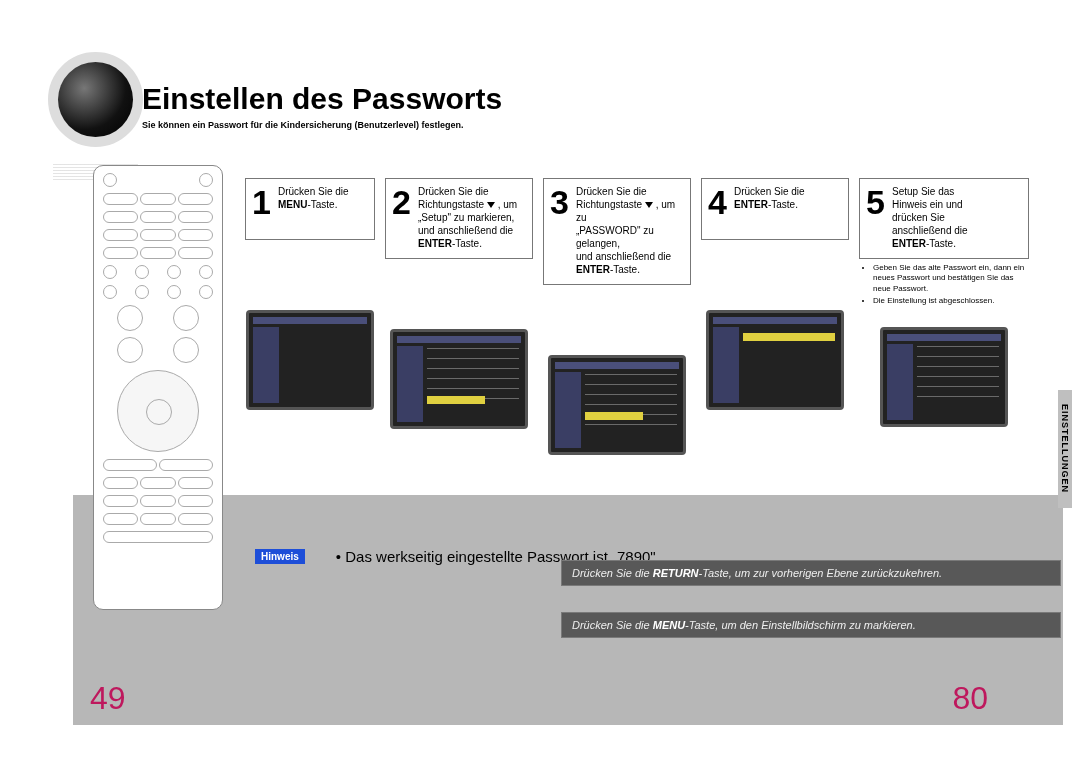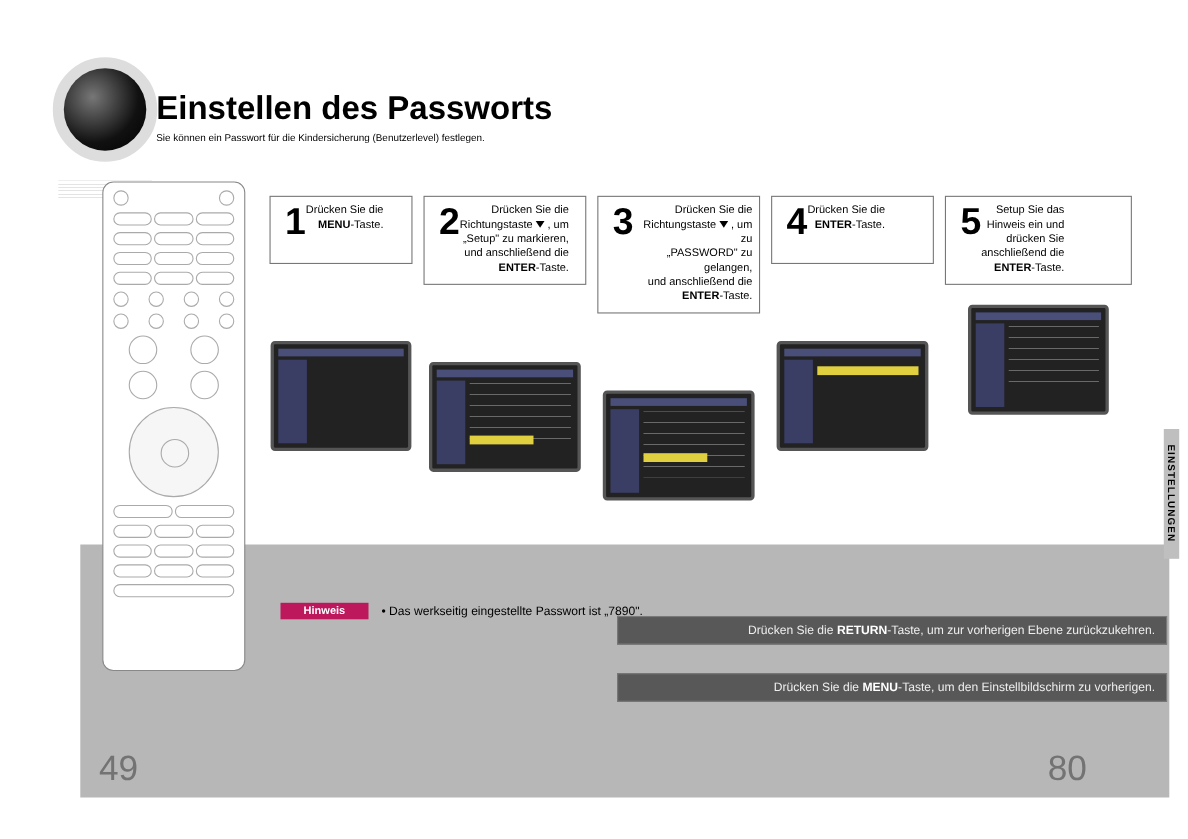--- a/index.html
+++ b/index.html
@@ -9,21 +9,20 @@
     height: 763px;
     background: #fff;
     font-family: Arial, Helvetica, sans-serif;
     color: #000;
     overflow: hidden;
   }
   .page {
     position: relative;
     width: 1080px;
     height: 763px;
-    text-align: right;
   }
   
   .bg-slab {
     position: absolute;
     left: 73px;
     top: 495px;
     width: 990px;
     height: 230px;
     background: #b7b7b7;
   }
@@ -62,20 +61,21 @@
     left: 142px;
     top: 82px;
     font-size: 30px;
     font-weight: bold;
   }
   .subtitle {
     position: absolute;
     left: 142px;
     top: 120px;
     font-size: 9px;
+    font-weight: bold;
   }
   
   .remote {
     position: absolute;
     left: 93px;
     top: 165px;
     width: 130px;
     height: 445px;
     background: #fff;
     border: 1px solid #888;
@@ -229,46 +229,47 @@
   
   .hinweis {
     position: absolute;
     left: 255px;
     top: 548px;
     display: flex;
     align-items: center;
     gap: 12px;
   }
   .hinweis .tag {
-    background: #be185d;
+    background: #1d4ed8;
     color: #fff;
     font-size: 10px;
     font-weight: bold;
-    padding: 2px 21px;
-  }
-  .hinweis .txt { font-size: 11px; }
+    padding: 2px 6px;
+  }
+  .hinweis .txt { font-size: 15px; margin-left: 19px; }
   .dark-note {
     position: absolute;
     left: 561px;
     width: 500px;
     background: #585858;
     border: 1px solid #797979;
     color: #eee;
     font-size: 11px;
     padding: 6px 10px;
     box-sizing: border-box;
+    font-style: italic;
   }
   .dark-note b { color: #fff; font-weight: bold; }
   .dn1 { top: 560px; }
   .dn2 { top: 612px; }
   .page-left, .page-right {
     position: absolute;
     top: 680px;
     font-size: 32px;
-    color: #737373;
+    color: #be185d;
   }
   .page-left { left: 90px; }
   .page-right { right: 92px; }
   .arrow-down {
     display: inline-block;
     width: 0; height: 0;
     border-left: 4px solid transparent;
     border-right: 4px solid transparent;
     border-top: 6px solid #000;
     vertical-align: middle;
@@ -441,20 +442,24 @@
       <div class="head">
         <div class="num">5</div>
         <div class="txt">
           <span>Setup Sie das</span><br>
           <span>Hinweis ein und</span><br>
           <span>drücken Sie</span><br>
           <span>anschließend die</span><br>
           <b>ENTER</b><span>-Taste.</span>
         </div>
       </div>
+      <ul class="under" style="padding-left:14px;margin:4px 0 0 0;">
+        <li>Geben Sie das alte Passwort ein, dann ein neues Passwort und bestätigen Sie das neue Passwort.</li>
+        <li>Die Einstellung ist abgeschlossen.</li>
+      </ul>
       <div class="shot-wrap" style="margin-top:18px;">
         <div class="shot">
           <div class="bar top"></div>
             <div class="side"></div>
             <div class="lines"></div>
         </div>
       </div>
     </div>
 
   </div>
@@ -465,19 +470,19 @@
 
   <div class="hinweis">
     <div class="tag">Hinweis</div>
     <div class="txt">• <span>Das werkseitig eingestellte Passwort ist „7890".</span></div>
   </div>
 
   <div class="dark-note dn1">
     <span>Drücken Sie die </span><b>RETURN</b><span>-Taste, um zur vorherigen Ebene zurückzukehren.</span>
   </div>
   <div class="dark-note dn2">
-    <span>Drücken Sie die </span><b>MENU</b><span>-Taste, um den Einstellbildschirm zu vorherigen.</span>
+    <span>Drücken Sie die </span><b>MENU</b><span>-Taste, um den Einstellbildschirm zu markieren.</span>
   </div>
 
   <div class="page-left">49</div>
   <div class="page-right">80</div>
 
 </div>
 
 </body></html>

